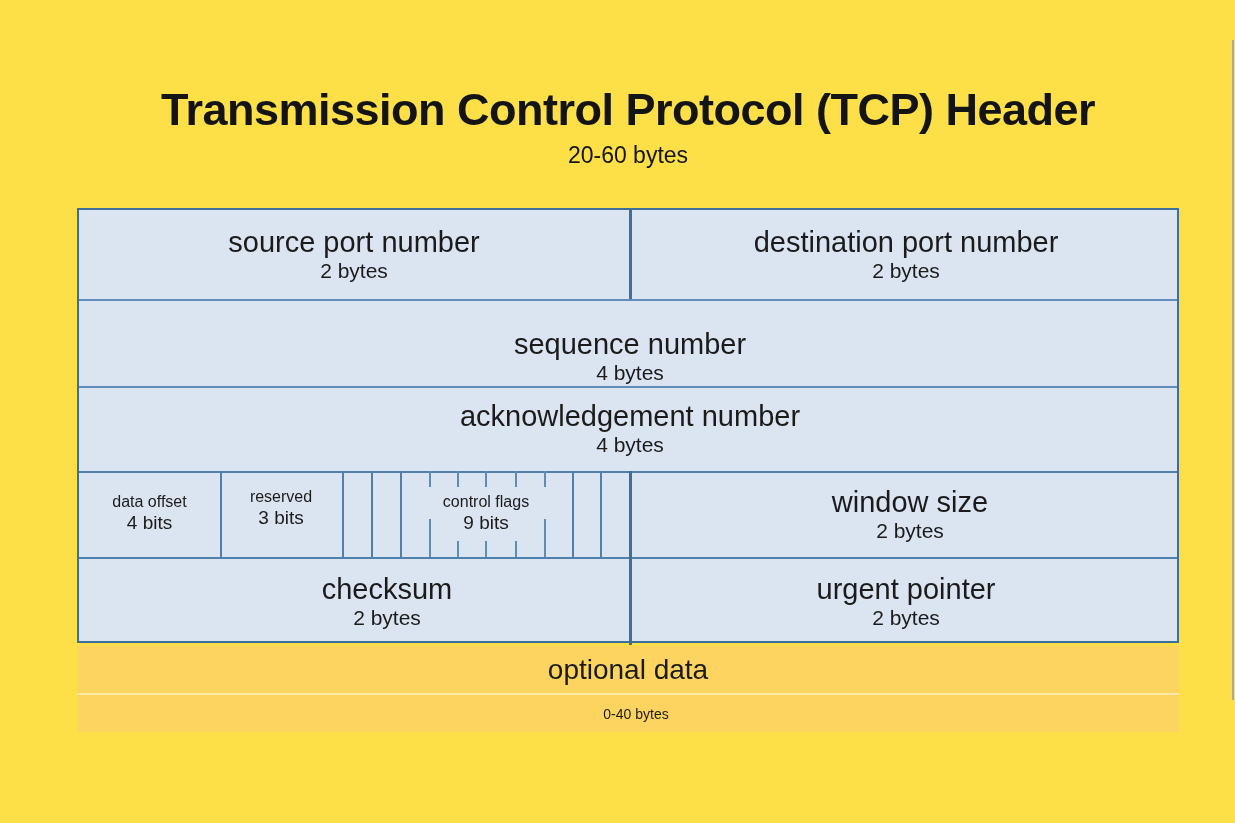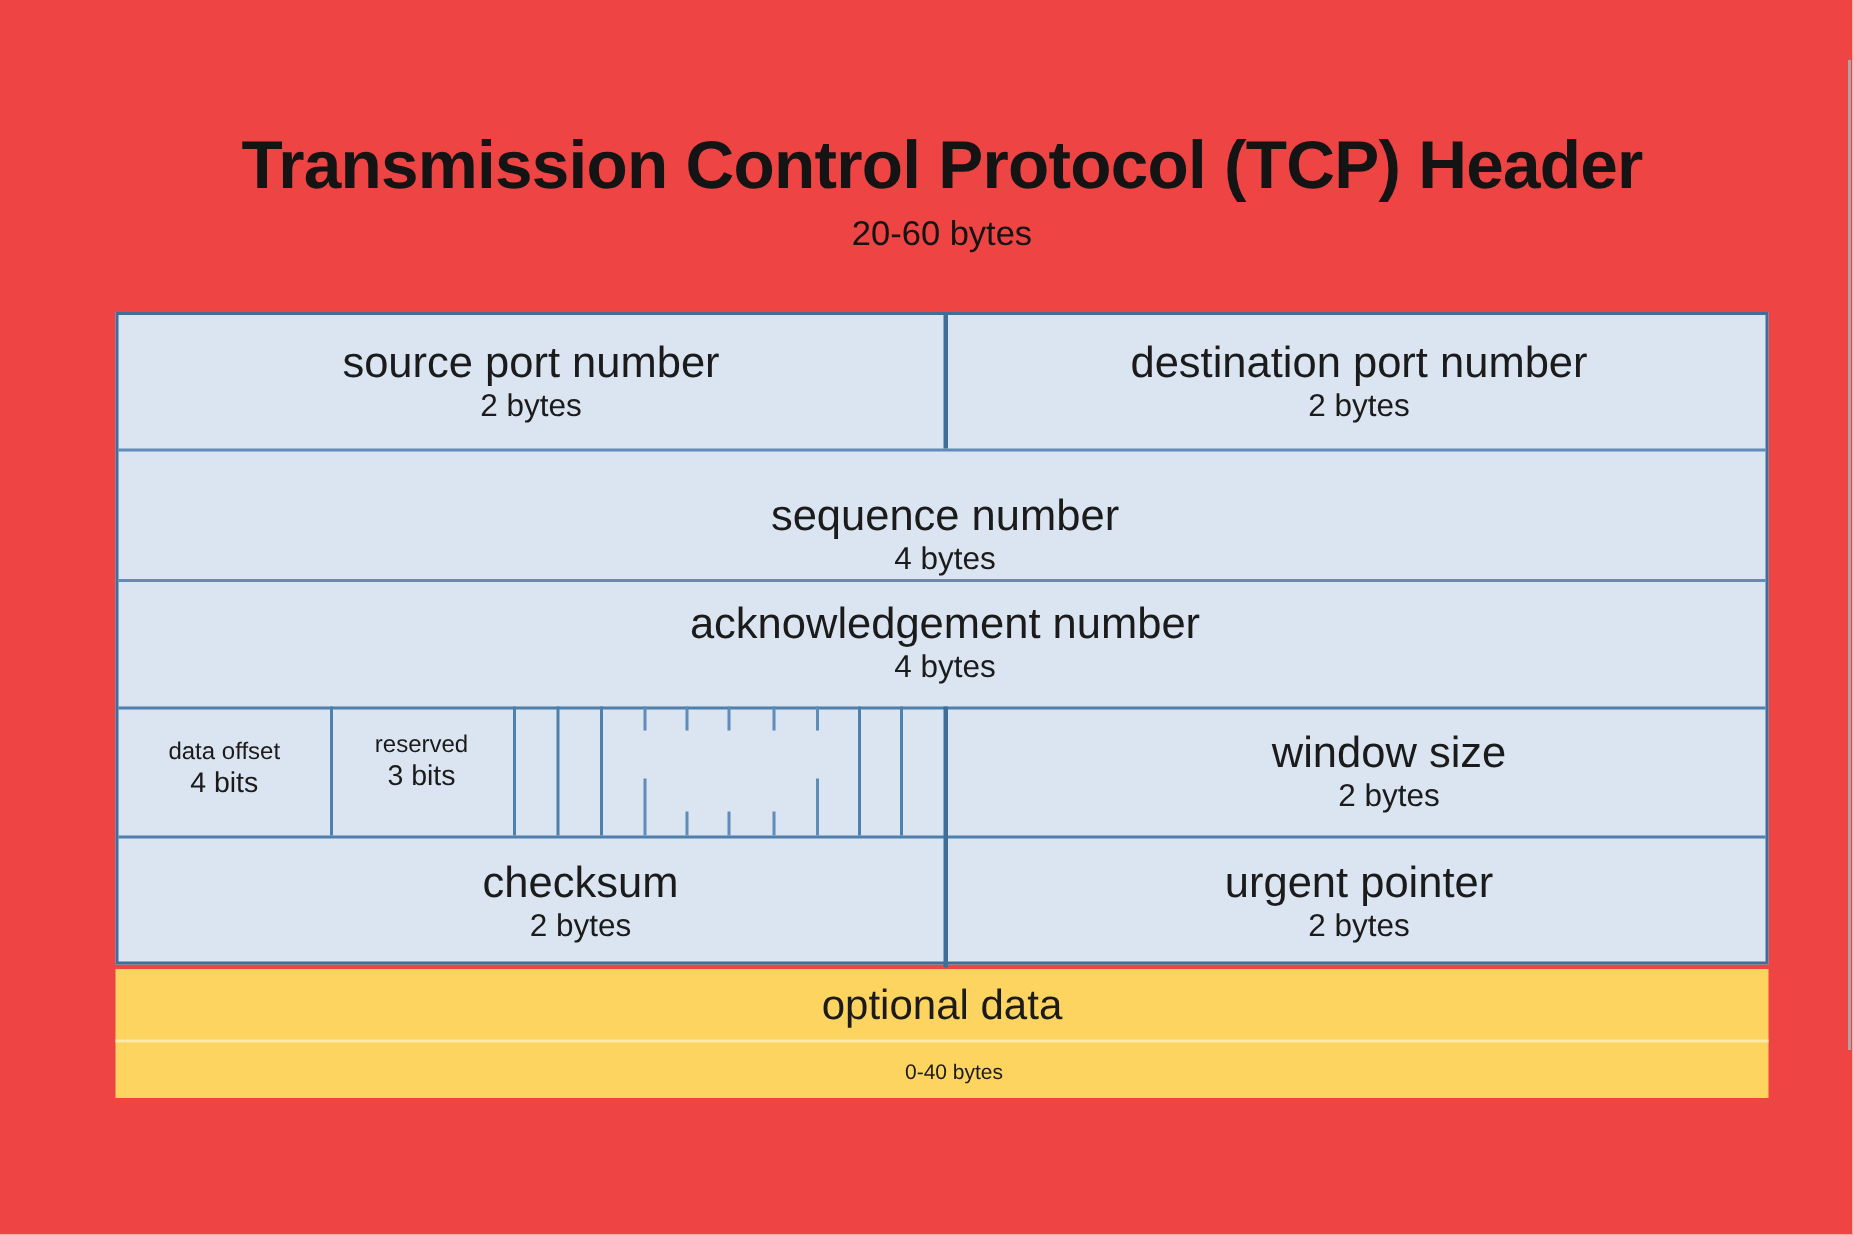--- a/index.html
+++ b/index.html
@@ -1,17 +1,17 @@
 <!DOCTYPE html>
 <html><head>
 <meta charset="utf-8">
 <style>
   html,body{margin:0;padding:0;background:#ffffff;}
   .canvas{
-    position:relative;width:1235px;height:823px;background:#ef4444;overflow:hidden;
+    position:relative;width:1235px;height:823px;background:#fde047;overflow:hidden;
     font-family:"Liberation Sans", sans-serif;color:#1b1b1b;
   }
   .title{
     position:absolute;left:77px;top:84px;width:1102px;text-align:center;
     font-size:45px;font-weight:700;letter-spacing:-0.5px;color:#141414;line-height:1.15;
   }
   .subtitle{
     position:absolute;left:77px;top:143px;width:1102px;text-align:center;
     font-size:23px;font-weight:400;color:#141414;line-height:1.1;
   }
@@ -99,21 +99,25 @@
     </div>
 
     <div class="cell" style="left:0;top:261px;width:141px;height:86px;">
       <div class="lbl-sm">data offset</div>
       <div class="sub-sm">4 bits</div>
     </div>
     <div class="cell" style="left:141px;top:261px;width:122px;height:76px;">
       <div class="lbl-sm">reserved</div>
       <div class="sub-sm">3 bits</div>
     </div>
-    <div class="cell" style="left:572px;top:261px;width:550px;height:86px;">
+    <div class="cell" style="left:321px;top:261px;width:172px;height:86px;">
+      <div class="lbl-sm">control flags</div>
+      <div class="sub-sm">9 bits</div>
+    </div>
+    <div class="cell" style="left:556px;top:261px;width:550px;height:86px;">
       <div class="lbl">window size</div>
       <div class="sub">2 bytes</div>
     </div>
 
     <div class="cell" style="left:0;top:347px;width:616px;height:88px;">
       <div class="lbl">checksum</div>
       <div class="sub">2 bytes</div>
     </div>
     <div class="cell" style="left:552px;top:347px;width:550px;height:88px;">
       <div class="lbl">urgent pointer</div>

